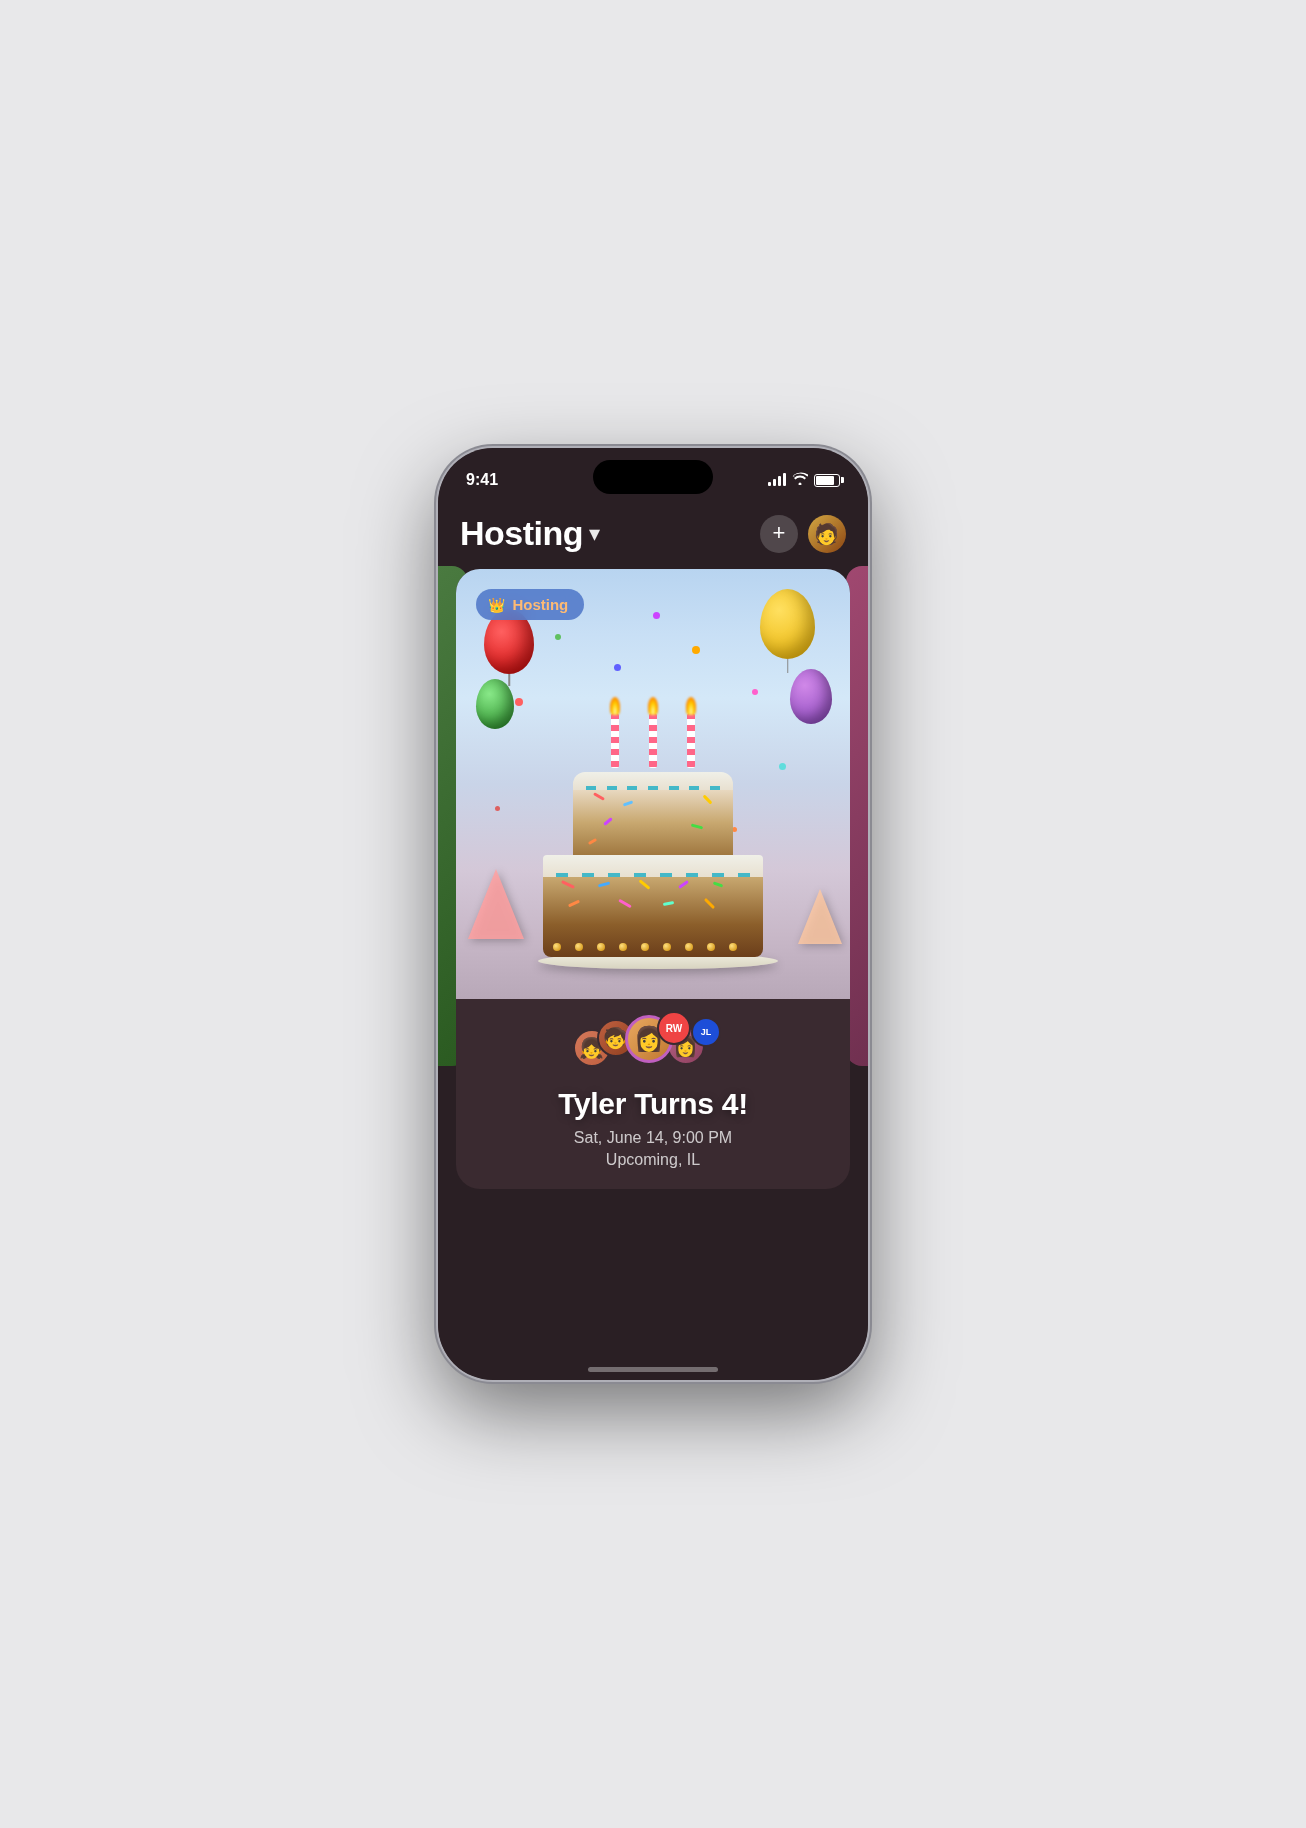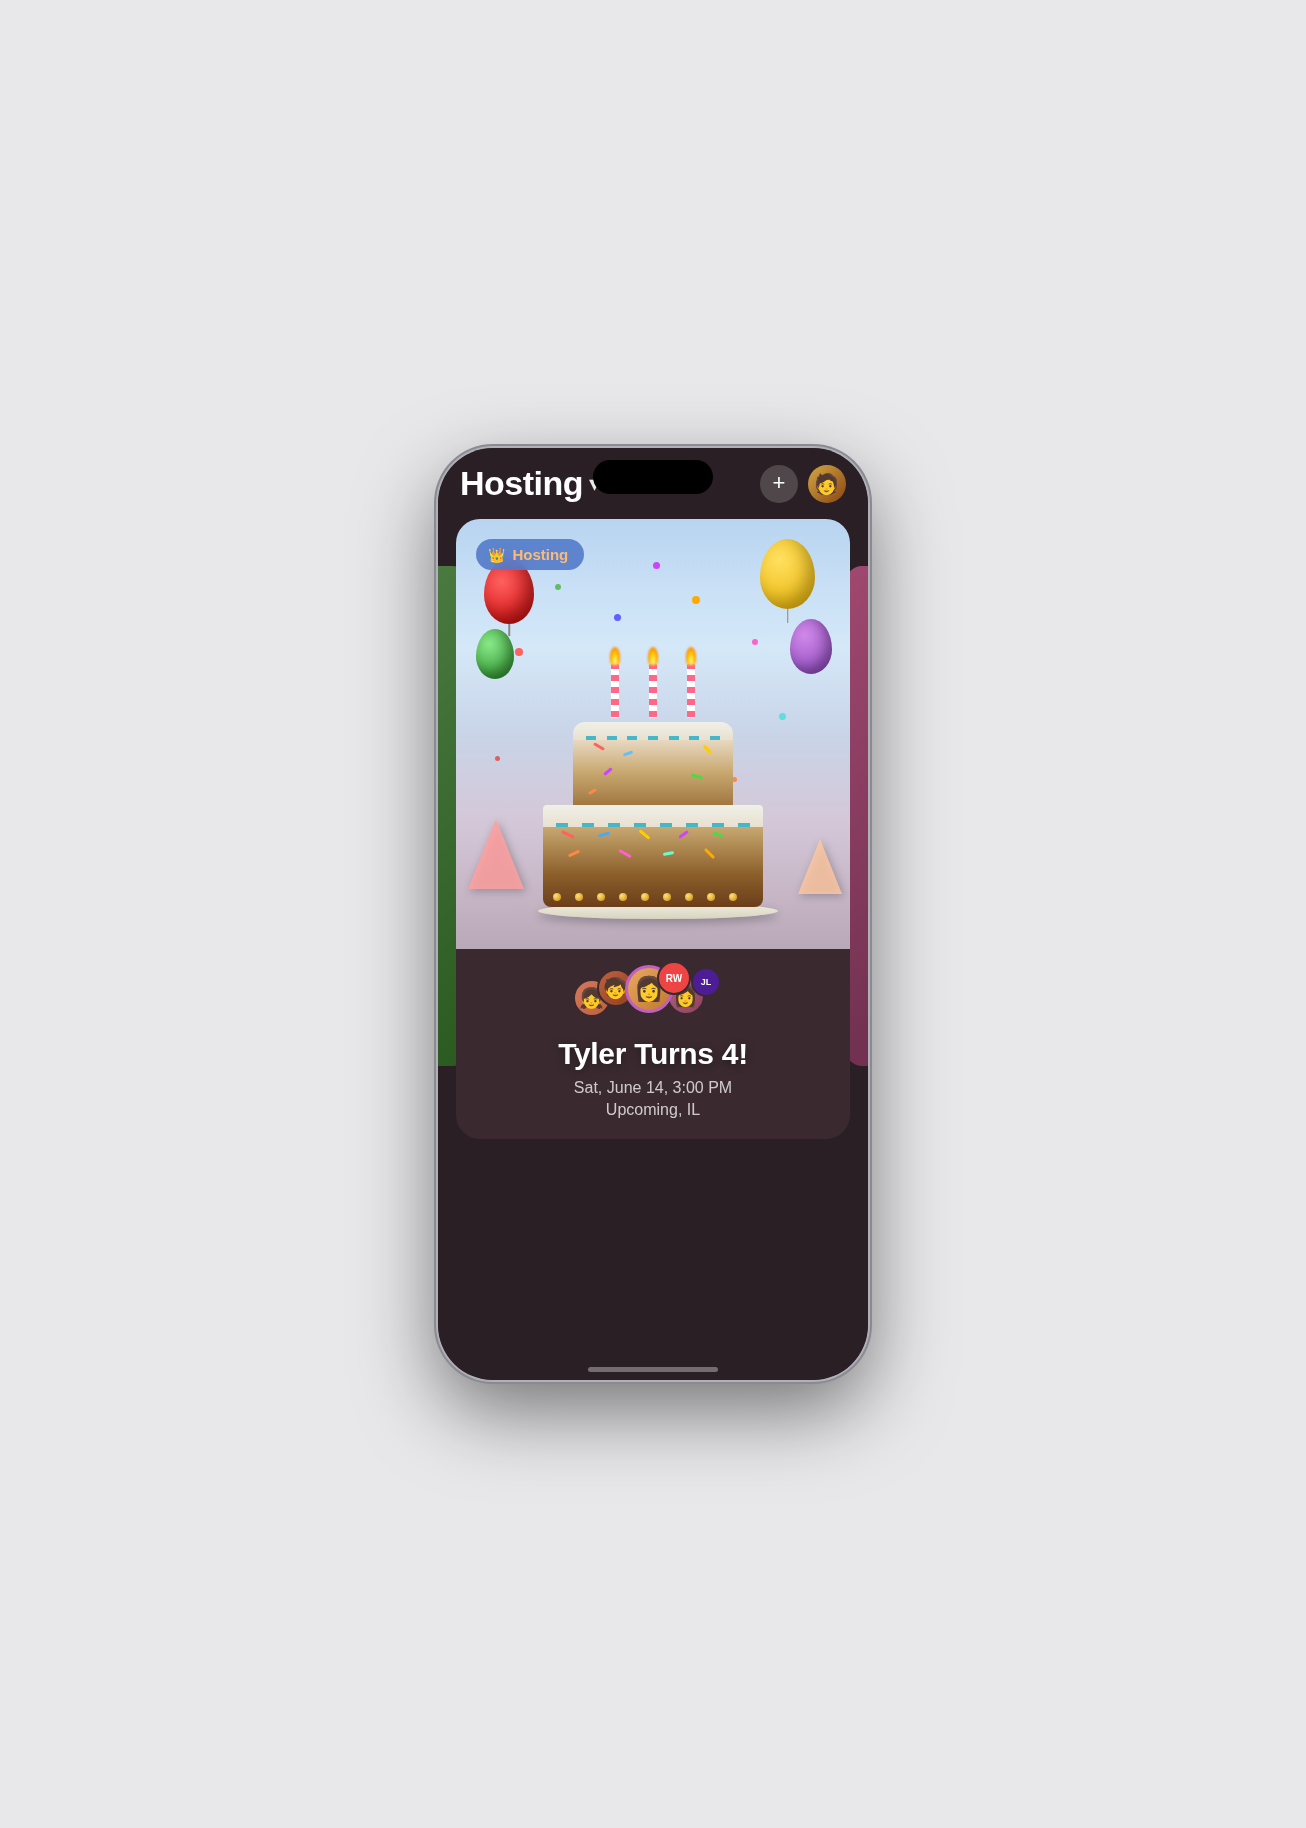--- a/index.html
+++ b/index.html
@@ -560,20 +560,39 @@
       background: linear-gradient(135deg, #a04870, #703050);
       border-radius: 16px 0 0 16px;
     }
   </style>
 </head>
 <body>
 
 <div class="phone-frame">
   <div class="screen">
 
+    <div class="status-bar">
+      <span class="status-time">9:41</span>
+      <div class="status-icons">
+        <div class="signal-bars">
+          <div class="signal-bar" style="height:4px"></div>
+          <div class="signal-bar" style="height:7px"></div>
+          <div class="signal-bar" style="height:10px"></div>
+          <div class="signal-bar" style="height:13px"></div>
+        </div>
+        <span class="wifi-icon">
+          <svg width="16" height="13" viewBox="0 0 16 13" fill="white">
+            <path d="M8 10.5a1.5 1.5 0 100 3 1.5 1.5 0 000-3zm-4.6-3.1a6.5 6.5 0 019.2 0l1.4-1.4a8.5 8.5 0 00-12 0l1.4 1.4zm-2.8-2.8a10.5 10.5 0 0114.8 0l1.4-1.4A12.5 12.5 0 001.2 3.2L2.6 4.6z"></path>
+          </svg>
+        </span>
+        <div class="battery-icon">
+          <div class="battery-fill"></div>
+        </div>
+      </div>
+    </div>
 
     <div class="dynamic-island"></div>
 
     <div class="side-card-left">
       
     </div>
     <div class="side-card-right"></div>
 
     <div class="content">
 
@@ -717,29 +736,29 @@
             </div>
 
             <div class="att-avatar" style="width:38px;height:38px;left:94px;top:12px;background:linear-gradient(135deg,#b06080,#904060);z-index:2;">
               <span style="font-size:20px;">👩</span>
             </div>
 
             <div class="att-avatar" style="width:34px;height:34px;left:84px;top:-4px;background:#ef4444;z-index:4;font-size:10px;">
               <span>RW</span>
             </div>
 
-            <div class="att-avatar" style="width:30px;height:30px;left:118px;top:2px;background:#4c1d95;z-index:4;font-size:9px;">
+            <div class="att-avatar" style="width:30px;height:30px;left:118px;top:2px;background:#1d4ed8;z-index:4;font-size:9px;">
               <span>JL</span>
             </div>
           </div>
         </div>
 
         <div class="event-info">
           <div class="event-title">Tyler Turns 4!</div>
-          <div class="event-datetime">Sat, June 14, 3:00 PM</div>
+          <div class="event-datetime">Sat, June 14, 9:00 PM</div>
           <div class="event-location">Upcoming, IL</div>
         </div>
 
       </div>
     </div>
 
     <div class="home-indicator"></div>
 
   </div>
 </div>

